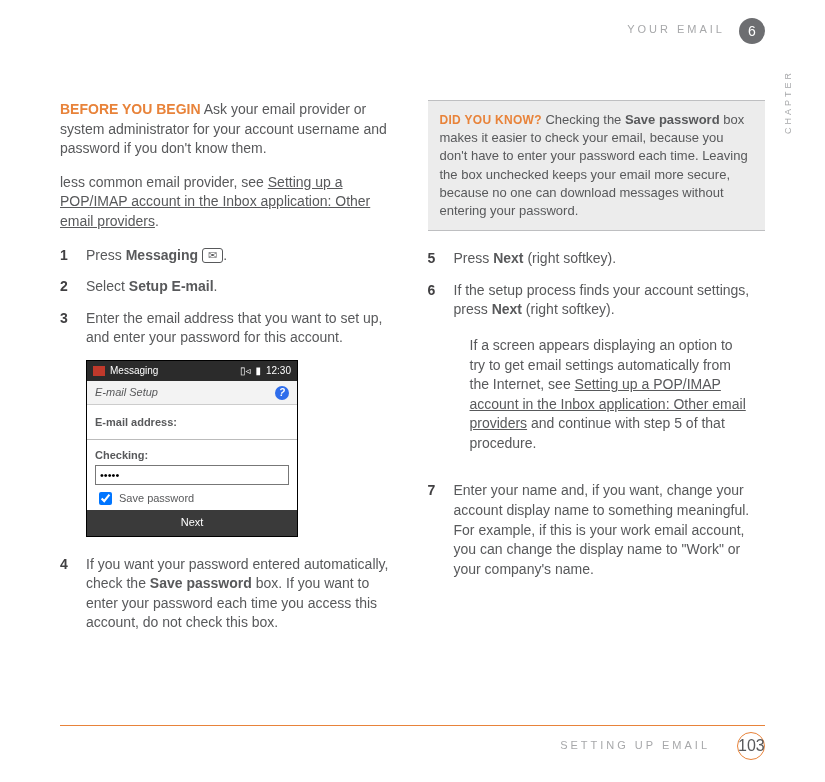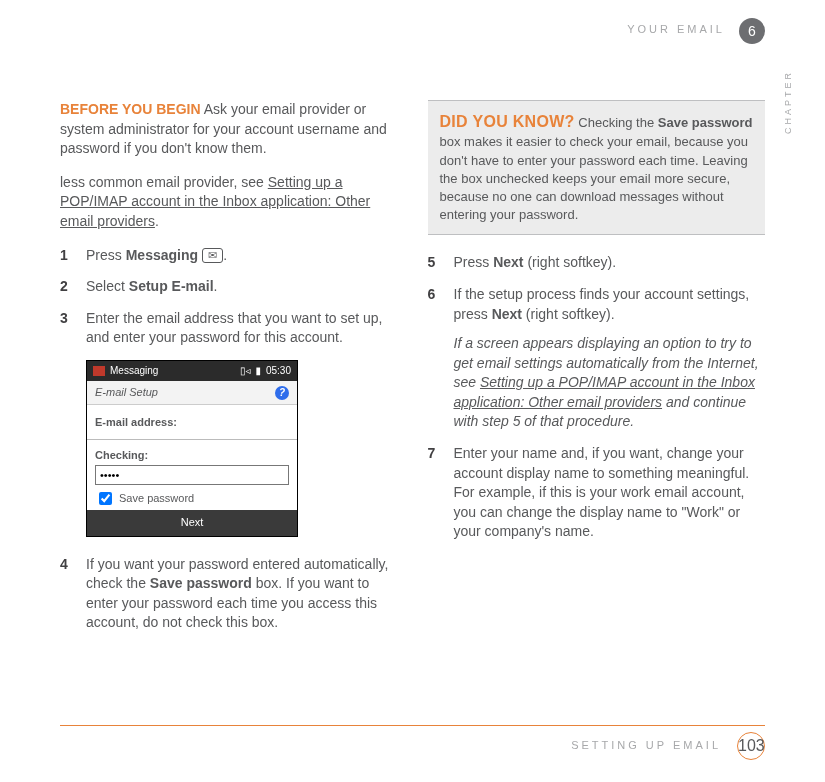--- a/index.html
+++ b/index.html
@@ -77,21 +77,21 @@
   }
   .callout{
     background:#ECECEC;
     border-top:1px solid #BEBFC1;
     border-bottom:1px solid #BEBFC1;
     padding:10px 12px;
     font-size:13px;
     line-height:1.4;
     margin-bottom:18px;
   }
-  .callout .lead{color:var(--accent);font-weight:bold;font-size:16px;letter-spacing:0.3px;}
+  .callout .lead{color:var(--accent);font-weight:bold;font-size:12px;letter-spacing:0.3px;}
   .phone{
     width:210px;
     margin:8px 0 18px 26px;
     border:1px solid #000;
     background:#fff;
   }
   .phone .bar{
     display:flex;align-items:center;gap:5px;
     background:#2b2b2b;color:#fff;
     padding:3px 6px;font-size:10px;
@@ -104,21 +104,21 @@
   .phone label{display:block;font-weight:bold;margin:4px 0 2px;}
   .phone input[type=text]{width:100%;box-sizing:border-box;border:1px solid #777;padding:3px 4px;font-size:11px;}
   .phone .chk{display:flex;align-items:center;gap:4px;font-size:11px;margin-top:4px;}
   .phone .soft{display:flex;background:#3a3a3a;color:#fff;font-size:11px;}
   .phone .soft div{flex:1;text-align:center;padding:5px 0;}
   .phone hr{border:none;border-top:1px solid #bbb;margin:8px -8px;}
   .footer{
     position:absolute;left:60px;right:60px;bottom:22px;
     border-top:1.5px solid var(--accent);
     padding-top:6px;
-    display:flex;justify-content:flex-end;align-items:center;gap:16px;
+    display:flex;justify-content:flex-end;align-items:center;gap:27px;
   }
   .footer .sec{letter-spacing:3px;font-size:11px;color:var(--light);}
   .footer .pnum{
     width:26px;height:26px;border:1.5px solid var(--accent);
     border-radius:50%;color:var(--text);
     text-align:left;line-height:26px;font-size:16px;
   }
 </style>
 </head>
 <body>
@@ -160,21 +160,21 @@
         </li>
       </ol>
 
       <div class="phone">
         <div class="bar">
           <span class="flag"></span>
           <span>Messaging</span>
           <span class="spacer"></span>
           <span>▯◃</span>
           <span>▮</span>
-          <span>05:30</span>
+          <span>12:30</span>
         </div>
         <div class="ttl">
           <span>E-mail Setup</span>
           <span class="qm">?</span>
         </div>
         <div class="body">
           <label>E-mail address:</label>
           <hr>
           <label>Checking:</label>
           <input type="text" value="•••••" style="">
@@ -210,21 +210,21 @@
           <span>
             <span>Press </span><span class="bold">Next</span><span> (right softkey).</span>
           </span>
         </li>
         <li>
           <span class="num">6</span>
           <span>
             <p style="margin:0 0 10px 0;">
               <span>If the setup process finds your account settings, press </span><span class="bold">Next</span><span> (right softkey).</span>
             </p>
-            <p style="margin:0;font-style:italic;">
+            <p style="margin:16px;">
               <span>If a screen appears displaying an option to try to get email settings automatically from the Internet, see </span><span class="link">Setting up a POP/IMAP account in the Inbox application: Other email providers</span><span> and continue with step 5 of that procedure.</span>
             </p>
           </span>
         </li>
         <li>
           <span class="num">7</span>
           <span>Enter your name and, if you want, change your account display name to something meaningful. For example, if this is your work email account, you can change the display name to "Work" or your company's name.</span>
         </li>
       </ol>
     </div>

